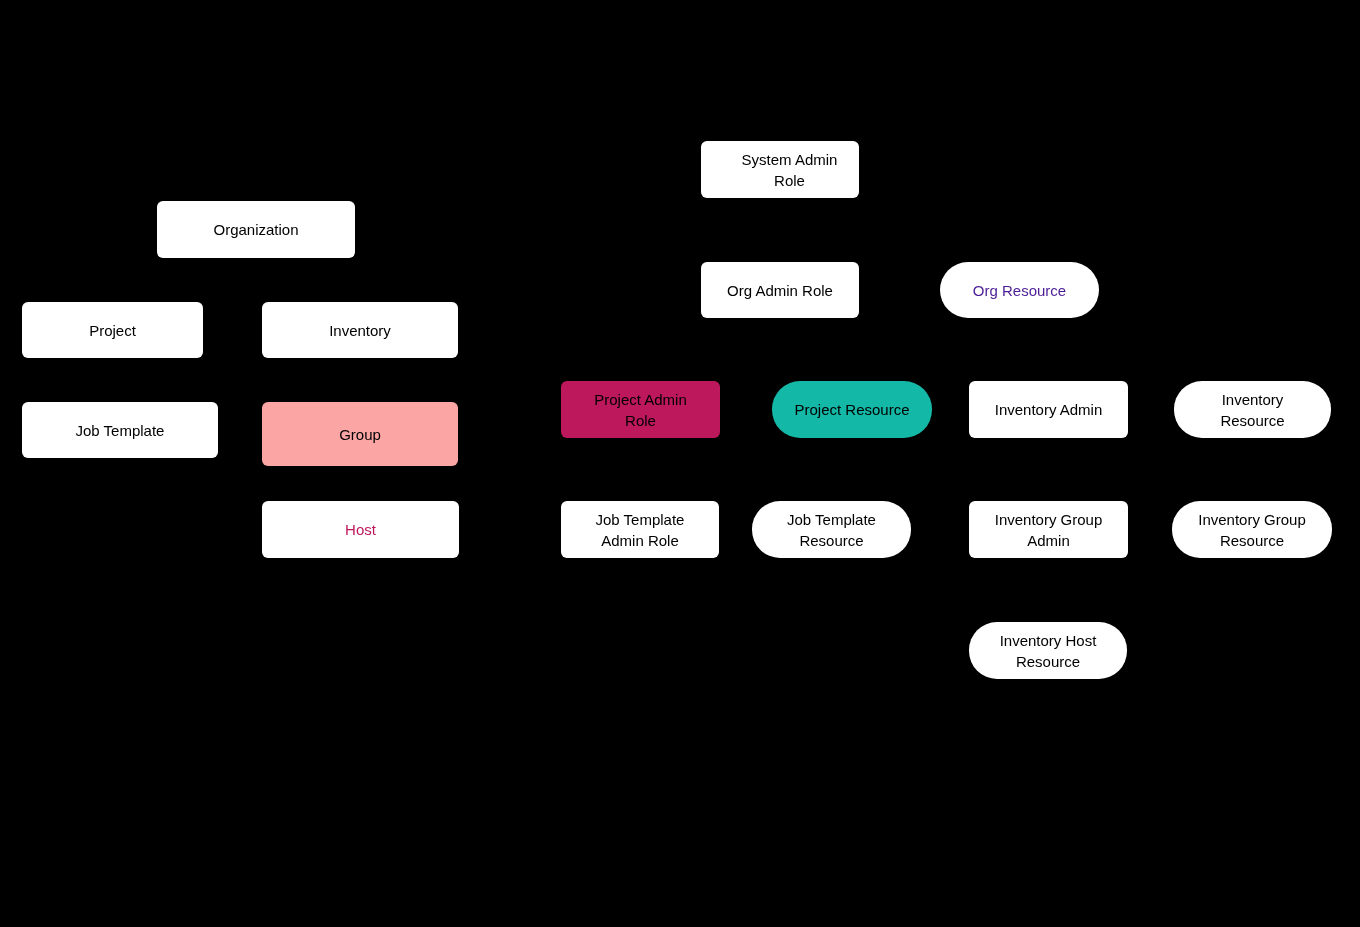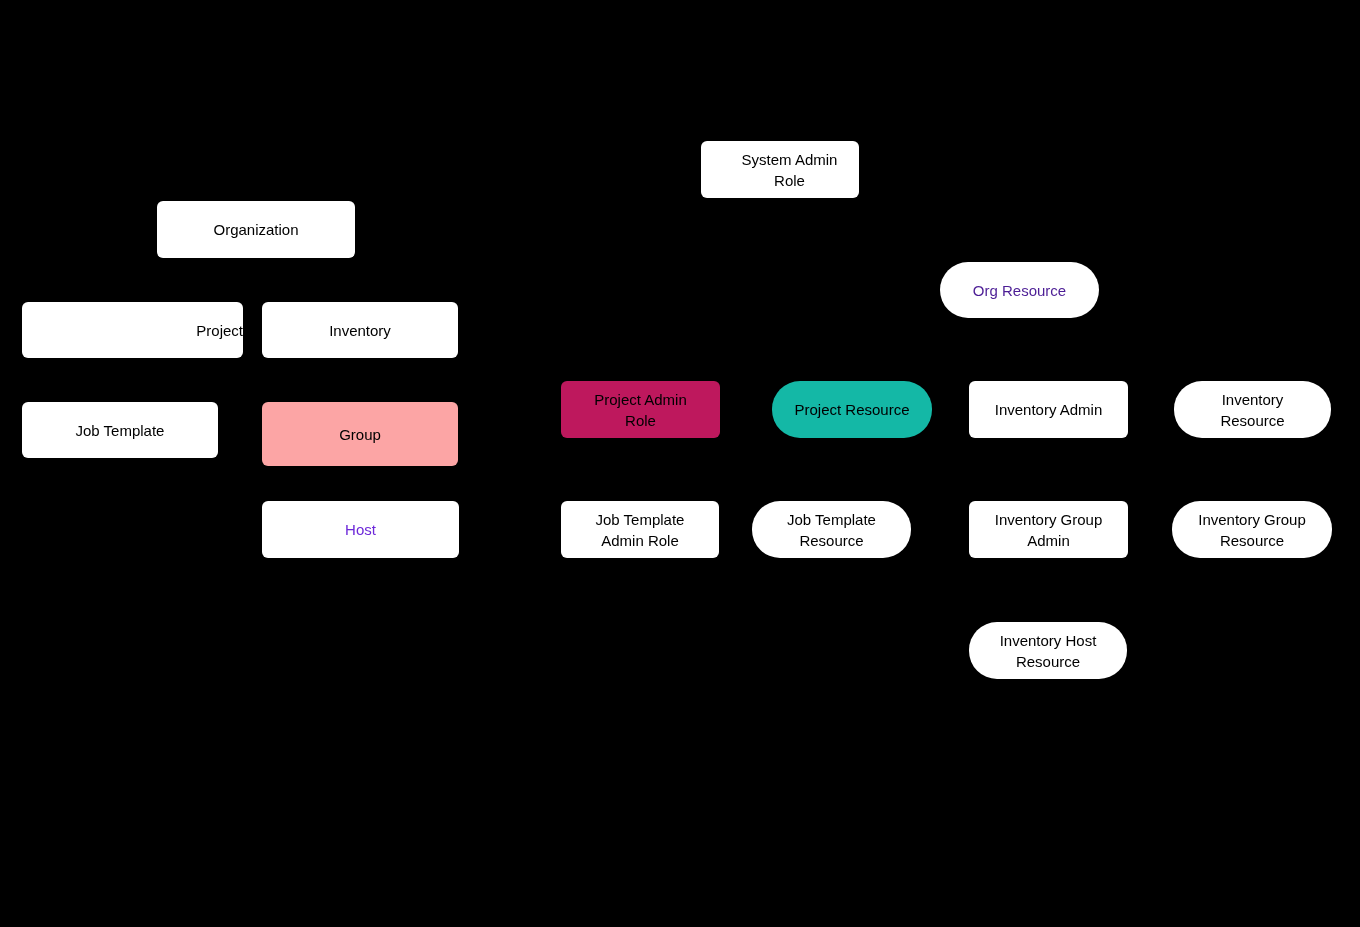--- a/index.html
+++ b/index.html
@@ -31,38 +31,41 @@
   .node.pill { border-radius: 28px; }
   .node .label { white-space: pre-line; }
 </style>
 </head>
 <body>
 
 <div class="canvas" style="background: rgb(0, 0, 0);">
     <div class="node rect" style="left: 141px; top: 201px; width: 198px; height: 57px; background: rgb(255, 255, 255); color: rgb(0, 0, 0); margin-left: 16px;">
       <span class="label">Organization</span>
     </div>
-    <div class="node rect" style="left: 22px; top: 302px; width: 221px; height: 56px; background: rgb(255, 255, 255); color: rgb(0, 0, 0); justify-content: flex-end;">
+    <div class="node rect" style="left: 22px; top: 302px; width: 181px; height: 56px; background: rgb(255, 255, 255); color: rgb(0, 0, 0);">
       <span class="label">Project</span>
     </div>
     <div class="node rect" style="left: 262px; top: 302px; width: 196px; height: 56px; background: rgb(255, 255, 255); color: rgb(0, 0, 0);">
       <span class="label">Inventory</span>
     </div>
     <div class="node rect" style="left: 22px; top: 402px; width: 196px; height: 56px; background: rgb(255, 255, 255); color: rgb(0, 0, 0);">
       <span class="label">Job Template</span>
     </div>
     <div class="node rect" style="left: 262px; top: 402px; width: 196px; height: 64px; background: #fca5a5; color: rgb(0, 0, 0);">
       <span class="label">Group</span>
     </div>
-    <div class="node rect" style="left: 262px; top: 501px; width: 197px; height: 57px; background: rgb(255, 255, 255); color: #6d28d9;">
+    <div class="node rect" style="left: 262px; top: 501px; width: 197px; height: 57px; background: rgb(255, 255, 255); color: #be185d;">
       <span class="label">Host</span>
     </div>
     <div class="node rect" style="left: 701px; top: 141px; width: 158px; height: 57px; background: rgb(255, 255, 255); color: rgb(0, 0, 0); padding-left: 19px;">
       <span class="label">System Admin
 Role</span>
+    </div>
+    <div class="node rect" style="left: 701px; top: 262px; width: 158px; height: 56px; background: rgb(255, 255, 255); color: rgb(0, 0, 0);">
+      <span class="label">Org Admin Role</span>
     </div>
     <div class="node pill" style="left: 940px; top: 262px; width: 159px; height: 56px; background: rgb(255, 255, 255); color: #4c1d95;">
       <span class="label">Org Resource</span>
     </div>
     <div class="node rect" style="left: 561px; top: 381px; width: 159px; height: 57px; background: #be185d; color: rgb(0, 0, 0);">
       <span class="label">Project Admin
 Role</span>
     </div>
     <div class="node pill" style="left: 772px; top: 381px; width: 160px; height: 57px; background: #14b8a6; color: rgb(0, 0, 0);">
       <span class="label">Project Resource</span>

